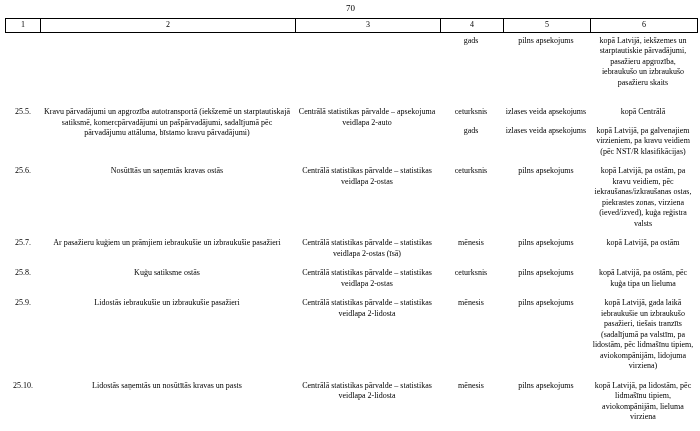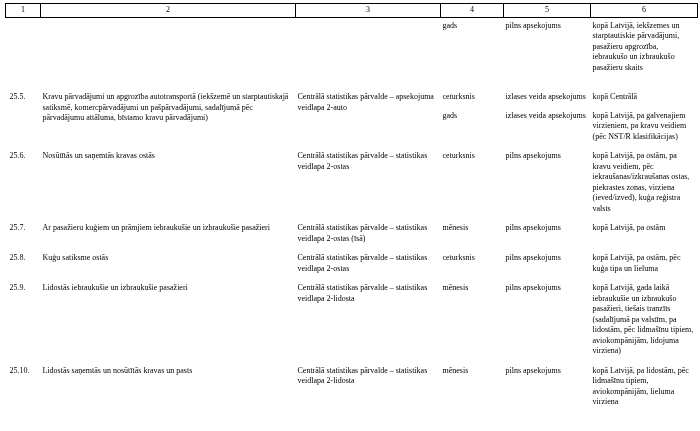--- a/index.html
+++ b/index.html
@@ -42,34 +42,35 @@
   thead th {
     border: 1px solid #000;
     font-weight: normal;
     font-size: 8px;
     text-align: center;
     padding: 1px 0 1px 0;
     height: 9px;
   }
   tbody td {
     vertical-align: top;
-    text-align: left;
+    text-align: center;
     padding: 3px 4px 0 2px;
     word-wrap: break-word;
   }
   tbody tr.gap-lg > td   { padding-bottom: 16px; }
   tbody tr.gap-sm > td   { padding-bottom: 5px; margin-top: 28px; }
   tbody tr.gap-md > td   { padding-bottom: 6px; }
   tbody tr.gap-last > td { padding-bottom: 0; margin-top: 8px; }
   td.id-cell { padding-left: 4px; }
 </style>
 </head>
 <body>
 
 <div class="page">
+  <div class="page-number">70</div>
 
   <table class="stat-table">
     <colgroup>
       <col class="c1">
         <col class="c2">
         <col class="c3">
         <col class="c4">
         <col class="c5">
         <col class="c6">
     </colgroup>

